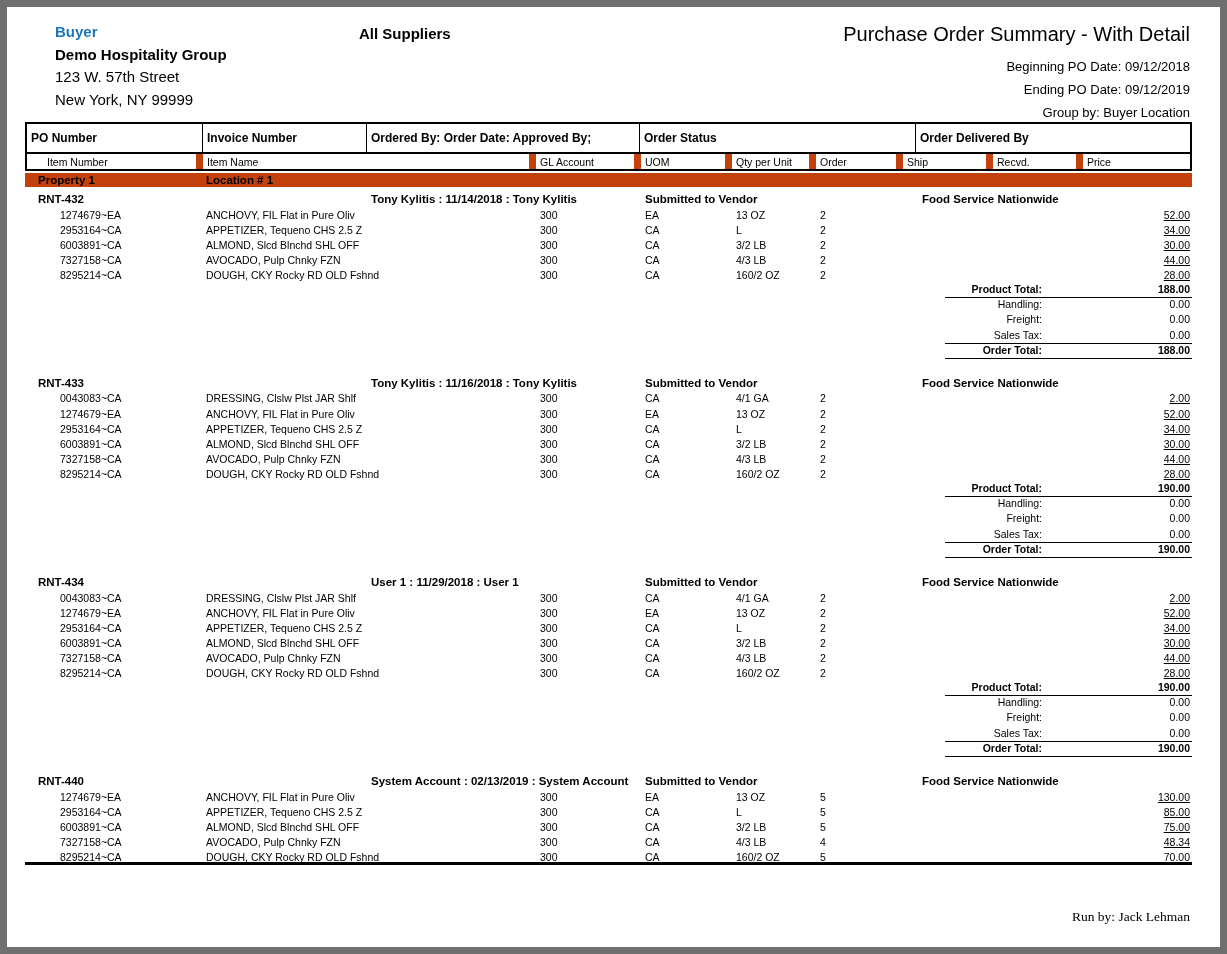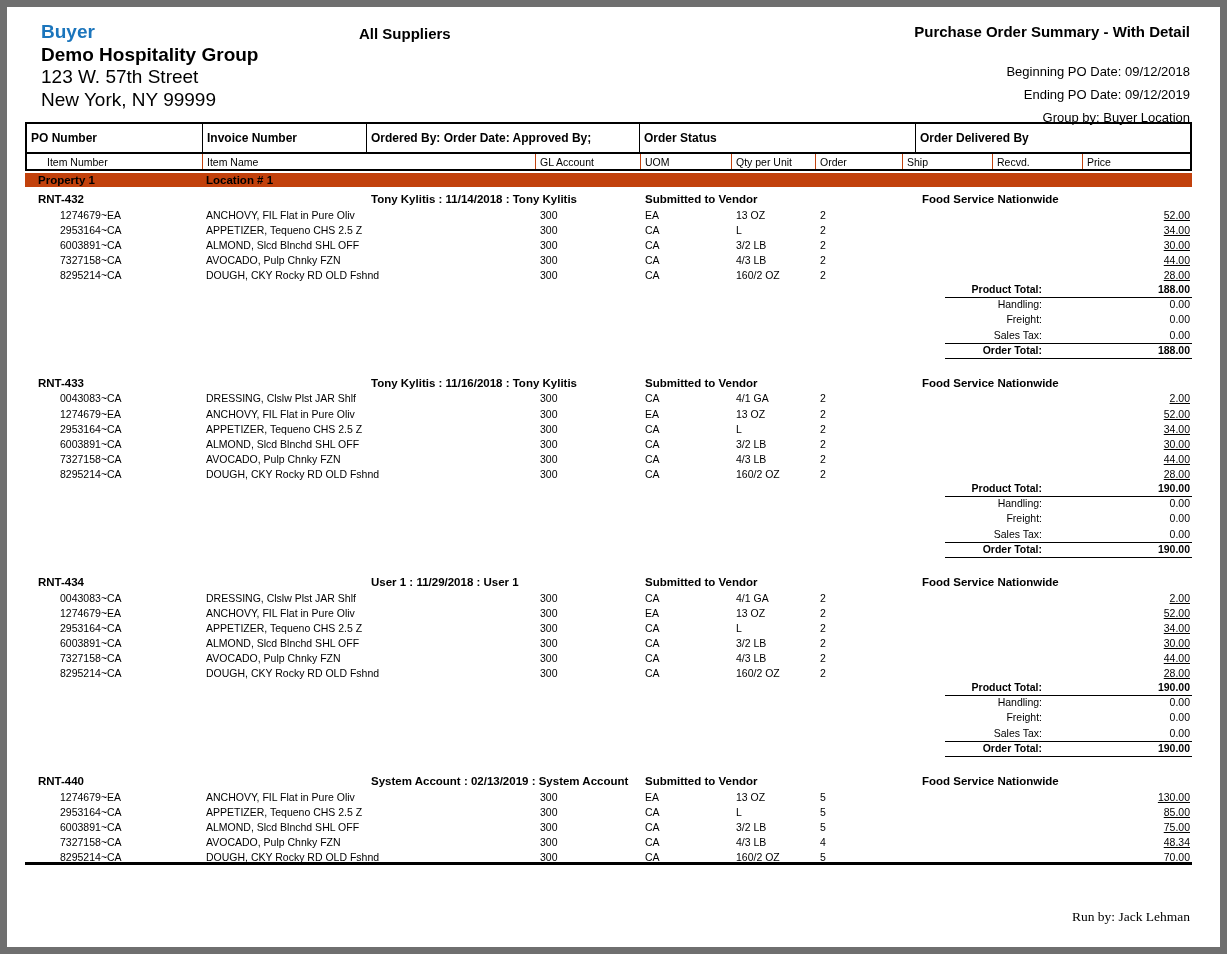--- a/index.html
+++ b/index.html
@@ -1,36 +1,36 @@
 <!DOCTYPE html>
 <html><head>
 <meta charset="utf-8">
 <style>
   * { margin:0; padding:0; box-sizing:border-box; }
   html,body { width:1227px; height:954px; }
   body { background:#6F6F6F; font-family:"Liberation Sans", sans-serif; color:#000; position:relative; }
   .page { position:absolute; inset:7px; background:#fff; overflow:hidden; }
 
   
-  .buyer-block { position:absolute; left:34px; top:14px; font-size:19px; line-height:22.5px; }
+  .buyer-block { position:absolute; left:48px; top:14px; font-size:15px; line-height:22.5px; }
   .buyer-label { font-weight:bold; }
   .company { font-weight:bold; }
   .suppliers { position:absolute; left:352px; top:18px; font-size:15px; font-weight:bold; }
   .right-head { position:absolute; right:30px; top:16px; text-align:right; }
-  .report-title { font-size:15px; font-weight:bold; margin-bottom:20px; }
+  .report-title { font-size:20px; font-weight:normal; margin-bottom:9px; }
   .right-head .sub { font-size:13px; line-height:23px; }
 
   
   .report { position:absolute; left:18px; top:115px; width:1167px; }
   .thead { border:2px solid #000; }
   .h1row { display:grid; grid-template-columns:176px 164px 273px 276px 274px; border-bottom:2px solid #000; height:30px; align-items:center; font-size:12px; font-weight:bold; }
   .h1row > div { padding-left:4px; border-right:1px solid #000; height:100%; display:flex; align-items:center; }
   .h1row > div:last-child { border-right:none; }
   .h2row { display:grid; grid-template-columns:176px 333px 105px 91px 84px 87px 90px 90px 107px; height:15px; align-items:center; font-size:10.5px; }
-  .h2row > div { padding-left:4px; border-right:1px solid #c2410c; height:100%; display:flex; align-items:center; }
+  .h2row > div { padding-left:4px; border-right:7px solid #c2410c; height:100%; display:flex; align-items:center; }
   .h2row > div:last-child { border-right:none; }
   .h2row > div.hc-inum { padding-left:20px; }
 
   .band { display:grid; grid-template-columns:177px auto; background:#c2410c; height:14px; align-items:center; font-size:11.5px; font-weight:bold; margin-top:2px; }
   .band .bc-prop { padding-left:13px; }
   .band .bc-loc { padding-left:4px; }
 
   .orders { margin-top:4px; }
   .order-group { margin-bottom:16px; }
   .row { display:grid; height:15.2px; align-items:center; font-size:10.5px; }

